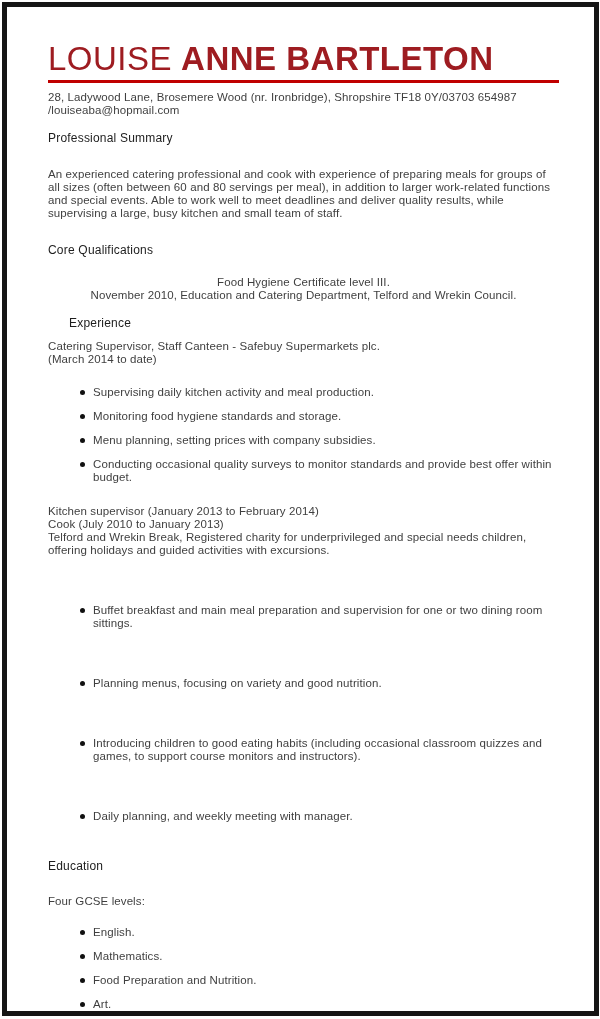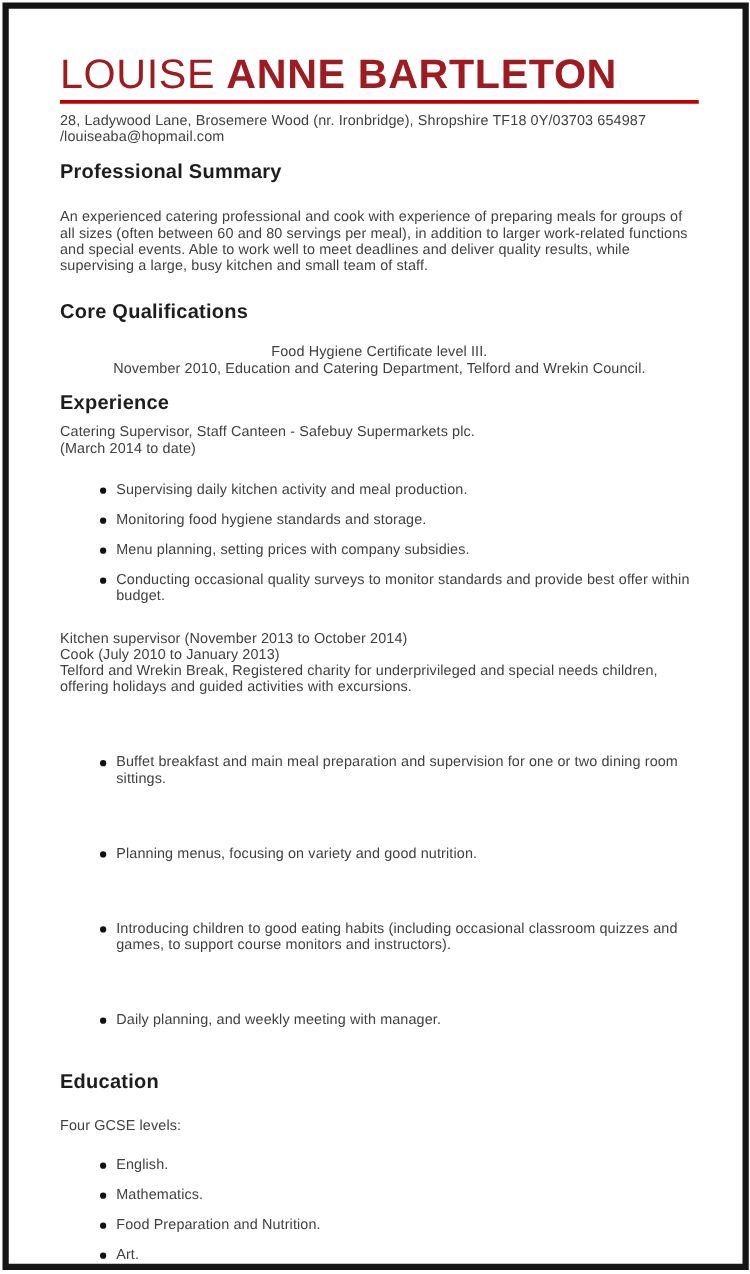--- a/index.html
+++ b/index.html
@@ -41,31 +41,31 @@
   .name .bold  { font-weight: 700; }
   .rule {
     height: 3px;
     background: var(--rule-red);
     margin-top: 3px;
   }
   p { margin: 0; }
   .contact { margin-top: 8px; }
   h2 {
     margin: 0;
-    font-size: 16px;
+    font-size: 12px;
     line-height: 18px;
-    font-weight: 700;
+    font-weight: 400;
     color: var(--heading-text);
     letter-spacing: 0.2px;
   }
   .mt-ps   { margin-top: 12px; }  
   .mt-para { margin-top: 21px; }  
   .mt-cq   { margin-top: 21px; }  
   .mt-cql  { margin-top: 17px; text-align: center; }  
-  .mt-exp  { margin-top: 12px; }  
+  .mt-exp  { margin-top: 12px; margin-left: 21px; }  
   .mt-job1 { margin-top: 8px; }  
   .mt-job2 { margin-top: 21px; }  
   .mt-edu  { margin-top: 34px; }  
   .mt-int  { margin-top: 20px; }  
   .mt-foot { margin-top: 33px; }  
   ul.bullets {
     list-style: none;
     margin: 20px 0 0 0;
     padding: 0 0 0 32px;
   }
@@ -116,21 +116,21 @@
   </p>
 
   <ul class="bullets">
     <li><span class="dot"></span><span>Supervising daily kitchen activity and meal production.</span></li>
     <li><span class="dot"></span><span>Monitoring food hygiene standards and storage.</span></li>
     <li><span class="dot"></span><span>Menu planning, setting prices with company subsidies.</span></li>
     <li><span class="dot"></span><span>Conducting occasional quality surveys to monitor standards and provide best offer within budget.</span></li>
   </ul>
 
   <p class="mt-job2">
-    <span>Kitchen supervisor (November 2013 to October 2014)</span><br>
+    <span>Kitchen supervisor (January 2013 to February 2014)</span><br>
     <span>Cook (July 2010 to January 2013)</span><br>
     <span>Telford and Wrekin Break, Registered charity for underprivileged and special needs children, offering holidays and guided activities with excursions.</span>
   </p>
 
   <ul class="bullets tight">
     <li><span class="dot"></span><span>Buffet breakfast and main meal preparation and supervision for one or two dining room sittings.</span></li>
     <li><span class="dot"></span><span>Planning menus, focusing on variety and good nutrition.</span></li>
     <li><span class="dot"></span><span>Introducing children to good eating habits (including occasional classroom quizzes and games, to support course monitors and instructors).</span></li>
     <li><span class="dot"></span><span>Daily planning, and weekly meeting with manager.</span></li>
   </ul>

